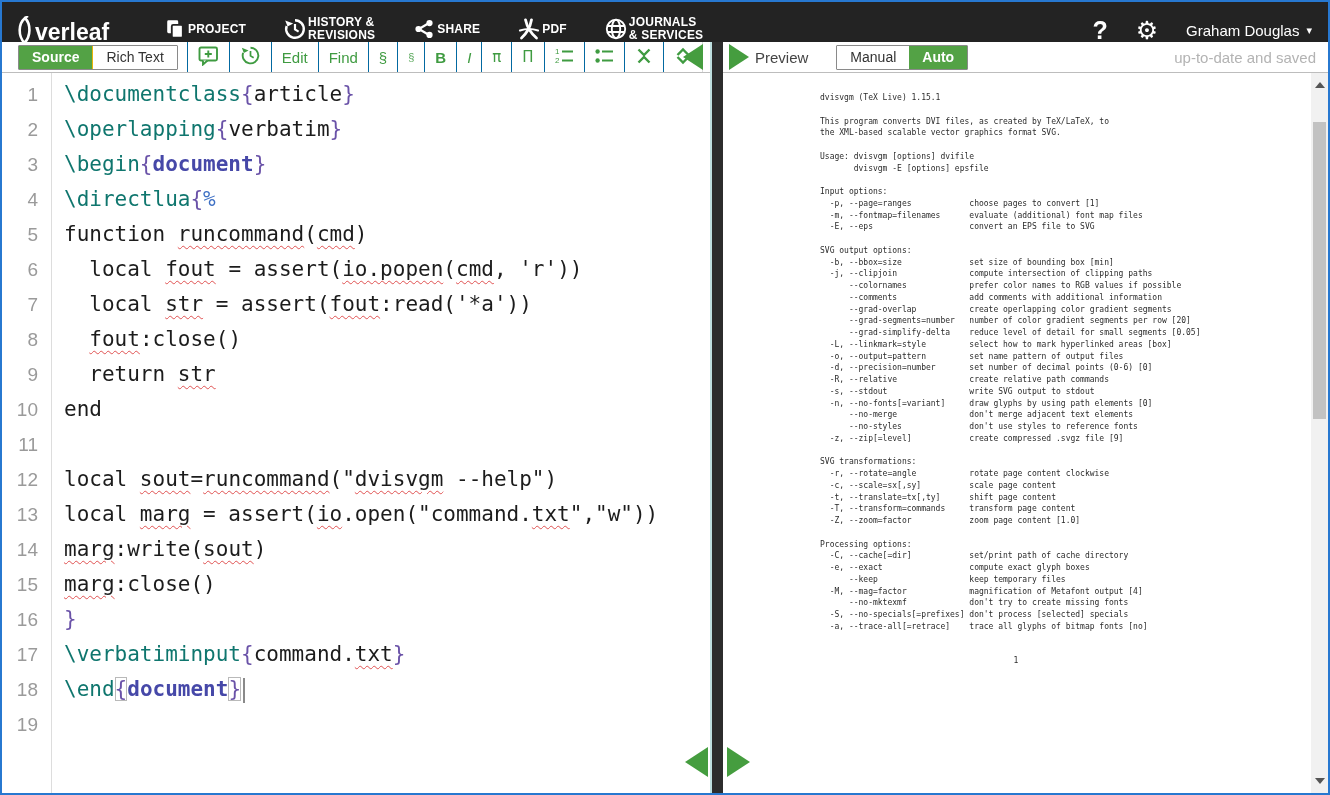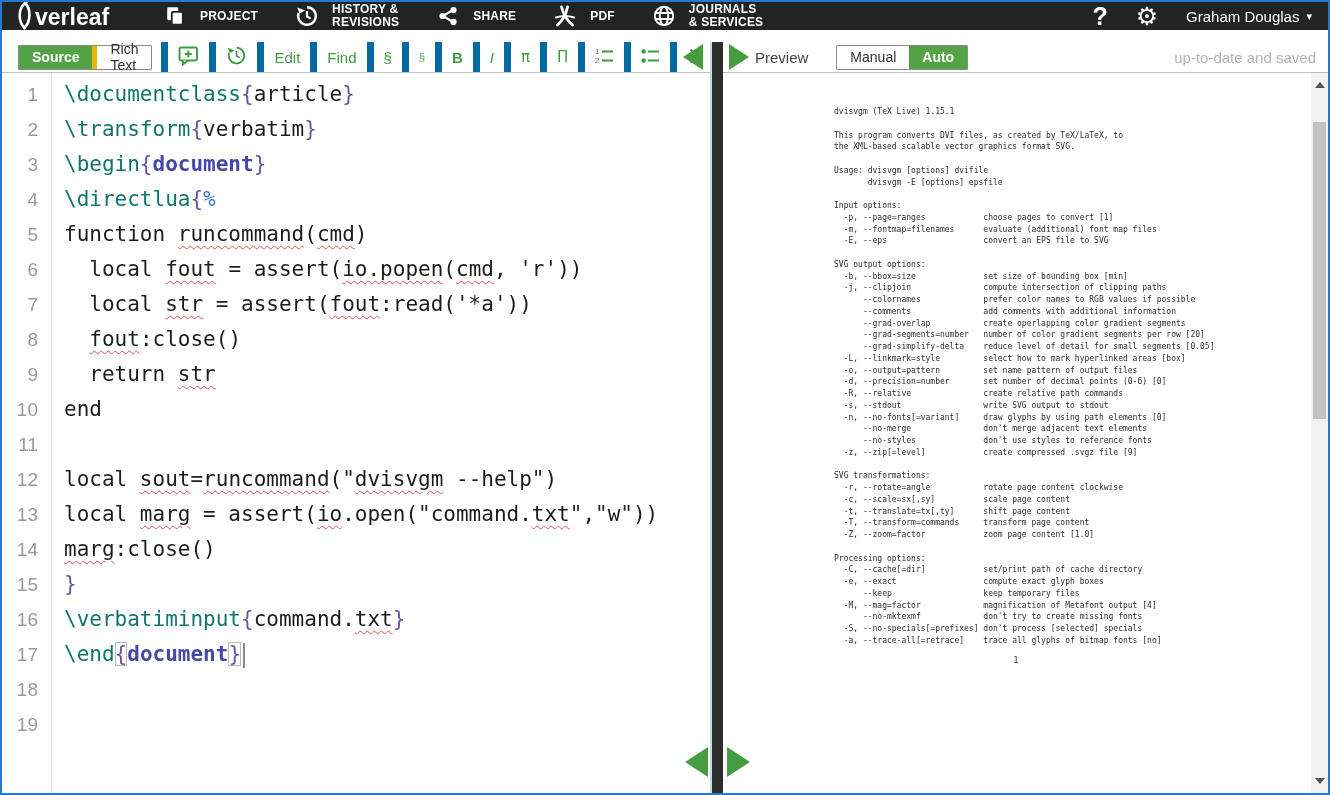--- a/index.html
+++ b/index.html
@@ -1,44 +1,44 @@
 <!DOCTYPE html>
 <html><head>
 <meta charset="utf-8">
 <style>
   html,body{margin:0;padding:0;background:#e8e8e8}
   #app{position:relative;width:1330px;height:795px;box-sizing:border-box;border:2px solid #2778d0;
        background:#fff;font-family:"Liberation Sans",sans-serif;overflow:hidden}
 
   
-  .navbar{position:absolute;top:0;left:0;right:0;height:28px;background:#232323;
-          display:flex;align-items:center;padding:0 12px;box-sizing:border-box}
+  .navbar{position:absolute;top:0;left:0;right:0;height:40px;background:#232323;
+          display:flex;align-items:flex-start;padding:14px 12px;box-sizing:border-box}
   .logo{display:flex;align-items:center;color:#fff;cursor:pointer}
   .logo svg{display:block}
-  .nav-item{display:flex;align-items:center;gap:12px;color:#fff;font-weight:bold;font-size:12px;
+  .nav-item{display:flex;align-items:center;gap:0;color:#fff;font-weight:bold;font-size:12px;
             line-height:13px;margin-left:36px;cursor:pointer;letter-spacing:.2px}
   .nav-icon{width:26px;height:26px;display:flex;align-items:center;justify-content:center;flex:0 0 auto}
   .right-group{margin-left:auto;display:flex;align-items:center;gap:28px;padding-right:4px}
   .help-q{color:#fff;font-size:25px;font-weight:bold;cursor:pointer}
   .gear{color:#fff;font-size:25px;font-family:"DejaVu Sans",sans-serif;cursor:pointer;line-height:1}
   .user{color:#fff;font-size:15px;display:flex;align-items:center;gap:7px;cursor:pointer}
   .caret{font-size:11px;font-family:"DejaVu Sans",sans-serif}
 
   
   .tb{position:absolute;top:40px;height:31px;background:#fff;border-bottom:1px solid #bdbdbd;
       box-sizing:border-box;display:flex;align-items:center}
   #tb-left{left:0;width:708px}
   #tb-right{left:721px;right:0}
   .mode-group{display:flex;margin-left:16px;border:1px solid #8a8a8a;height:25px;box-sizing:border-box;border-radius:1px}
   .mode-btn{display:flex;align-items:center;padding:0 13px;font-size:14px;cursor:pointer}
   .mode-active{background:#53a245;color:#fff;font-weight:bold}
-  .mode-inactive{background:#fff;color:#333;border-left:5px solid #eab308}
+  .mode-inactive{background:#fff;color:#333;border-left:1px solid #eab308}
   .tb-buttons{display:flex;height:100%;margin-left:9px;align-items:stretch}
   .tb-btn{display:flex;align-items:center;justify-content:center;padding:0 10px;
-          border-left:7px solid #0369a1;color:#3f9b41;font-size:15px;cursor:pointer;white-space:nowrap}
+          border-left:1px solid #0369a1;color:#3f9b41;font-size:15px;cursor:pointer;white-space:nowrap}
   .tb-btn:last-child{border-right:1px solid #dadada}
   .sym-b{font-weight:bold;font-size:15px}
   .sym-i{font-style:italic;font-size:15px}
   .sym-pi{font-family:"DejaVu Sans",sans-serif;font-size:15px}
   .sym-sec-sm{font-size:11px;color:#57a759}
   .tri-l{width:0;height:0;border-top:13px solid transparent;border-bottom:13px solid transparent;
          border-right:20px solid #459d3f;cursor:pointer}
   .tri-r{width:0;height:0;border-top:13px solid transparent;border-bottom:13px solid transparent;
          border-left:20px solid #459d3f;cursor:pointer}
   #collapse-left-top{position:absolute;right:7px;top:2px}
@@ -66,21 +66,21 @@
   .tk-txt{color:#1c1c1c}
   .tk-sp{color:#1c1c1c;text-decoration-line:underline;text-decoration-style:wavy;
          text-decoration-color:#e05252;text-decoration-thickness:1px;text-underline-offset:4px}
   .cursor{display:inline-block;width:0;border-left:2px solid #8a8a8a;height:25px;
           vertical-align:middle;margin-left:2px}
   #collapse-left-bottom{position:absolute;right:2px;bottom:16px;border-top-width:15px;
           border-bottom-width:15px;border-right-width:23px}
 
   
   #preview{position:absolute;top:71px;left:721px;right:0;bottom:0;background:#fff}
-  #pdf-pre{position:absolute;left:97px;top:19px;margin:14px;font-family:"DejaVu Sans Mono",monospace;
+  #pdf-pre{position:absolute;left:97px;top:19px;margin:0;font-family:"DejaVu Sans Mono",monospace;
            font-size:8px;line-height:11.75px;color:#2b2b2b}
   #page-num{position:absolute;left:97px;top:583px;width:392px;text-align:center;
             font-family:"DejaVu Sans Mono",monospace;font-size:8px;color:#2b2b2b}
   #collapse-right-bottom{position:absolute;left:4px;bottom:16px;border-top-width:15px;
           border-bottom-width:15px;border-left-width:23px}
   .scrollbar{position:absolute;top:0;right:0;bottom:0;width:17px;background:#f1f1f1}
   .sb-thumb{position:absolute;top:49px;left:2px;width:13px;height:297px;background:#c2c2c2;cursor:pointer}
   .sb-up{position:absolute;top:9px;left:4px;width:0;height:0;border-left:5px solid transparent;
          border-right:5px solid transparent;border-bottom:6px solid #555;cursor:pointer}
   .sb-down{position:absolute;bottom:9px;left:4px;width:0;height:0;border-left:5px solid transparent;
@@ -270,32 +270,33 @@
         <div class="ln">13</div>
         <div class="ln">14</div>
         <div class="ln">15</div>
         <div class="ln">16</div>
         <div class="ln">17</div>
         <div class="ln">18</div>
         <div class="ln">19</div>
       </div>
     <div id="code-lines">
         <div class="code-line"><span class="tk-cmd">\documentclass</span><span class="tk-br">{</span><span class="tk-txt">article</span><span class="tk-br">}</span></div>
-        <div class="code-line"><span class="tk-cmd">\transform</span><span class="tk-br">{</span><span class="tk-txt">verbatim</span><span class="tk-br">}</span></div>
+        <div class="code-line"><span class="tk-cmd">\operlapping</span><span class="tk-br">{</span><span class="tk-txt">verbatim</span><span class="tk-br">}</span></div>
         <div class="code-line"><span class="tk-cmd">\begin</span><span class="tk-br">{</span><span class="tk-env">document</span><span class="tk-br">}</span></div>
         <div class="code-line"><span class="tk-cmd">\directlua</span><span class="tk-br">{</span><span class="tk-com">%</span></div>
         <div class="code-line"><span class="tk-txt">function </span><span class="tk-sp">runcommand</span><span class="tk-txt">(</span><span class="tk-sp">cmd</span><span class="tk-txt">)</span></div>
         <div class="code-line"><span class="tk-txt">  local </span><span class="tk-sp">fout</span><span class="tk-txt"> = assert(</span><span class="tk-sp">io.popen</span><span class="tk-txt">(</span><span class="tk-sp">cmd</span><span class="tk-txt">, 'r'))</span></div>
         <div class="code-line"><span class="tk-txt">  local </span><span class="tk-sp">str</span><span class="tk-txt"> = assert(</span><span class="tk-sp">fout</span><span class="tk-txt">:read('*a'))</span></div>
         <div class="code-line"><span class="tk-txt">  </span><span class="tk-sp">fout</span><span class="tk-txt">:close()</span></div>
         <div class="code-line"><span class="tk-txt">  return </span><span class="tk-sp">str</span></div>
         <div class="code-line"><span class="tk-txt">end</span></div>
         <div class="code-line"></div>
         <div class="code-line"><span class="tk-txt">local </span><span class="tk-sp">sout</span><span class="tk-txt">=</span><span class="tk-sp">runcommand</span><span class="tk-txt">("</span><span class="tk-sp">dvisvgm</span><span class="tk-txt"> --help")</span></div>
         <div class="code-line"><span class="tk-txt">local </span><span class="tk-sp">marg</span><span class="tk-txt"> = assert(</span><span class="tk-sp">io</span><span class="tk-txt">.open("command.</span><span class="tk-sp">txt</span><span class="tk-txt">","w"))</span></div>
+        <div class="code-line"><span class="tk-sp">marg</span><span class="tk-txt">:write(</span><span class="tk-sp">sout</span><span class="tk-txt">)</span></div>
         <div class="code-line"><span class="tk-sp">marg</span><span class="tk-txt">:close()</span></div>
         <div class="code-line"><span class="tk-br">}</span></div>
         <div class="code-line"><span class="tk-cmd">\verbatiminput</span><span class="tk-br">{</span><span class="tk-txt">command.</span><span class="tk-sp">txt</span><span class="tk-br">}</span></div>
         <div class="code-line"><span class="tk-cmd">\end</span><span class="tk-brm">{</span><span class="tk-env">document</span><span class="tk-brm">}</span><span class="cursor"></span></div>
       </div>
     <div class="tri-l" id="collapse-left-bottom"></div>
   </div>
 
   <div id="preview">
     <pre id="pdf-pre">dvisvgm (TeX Live) 1.15.1

